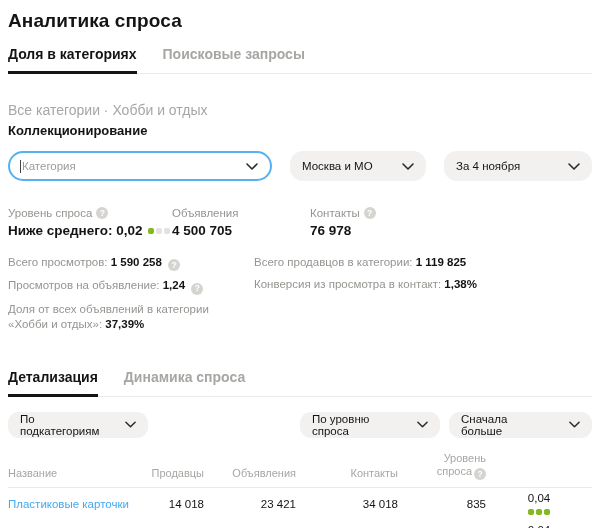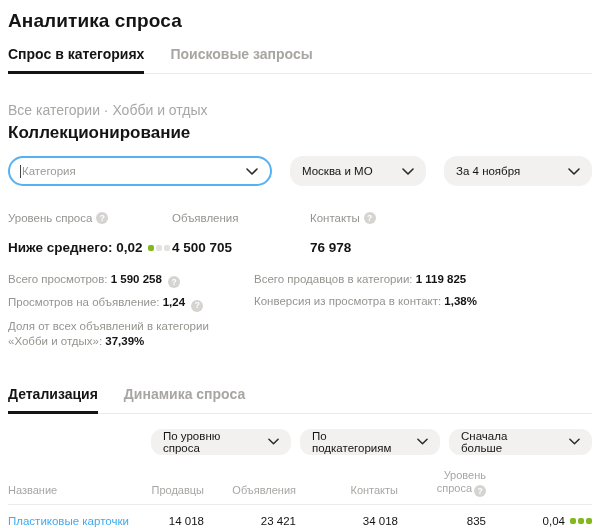--- a/index.html
+++ b/index.html
@@ -15,21 +15,21 @@
   }
   .page-title{font-size:19px;font-weight:bold;letter-spacing:.1px;margin-top:2px;}
   
   .tabbar{display:flex;gap:26px;border-bottom:1px solid var(--line);margin-top:14px;}
   .tab{font-size:14px;font-weight:bold;padding-bottom:9px;border-bottom:3px solid transparent;
        margin-bottom:-1px;cursor:pointer;color:var(--text);}
   .tab.inactive{color:#a8a6a3;}
   .tab.active{border-bottom-color:#141414;}
   
   .breadcrumb{margin-top:28px;font-size:14px;color:#a8a6a3;}
-  .cat-title{margin-top:5px;font-size:17px;font-weight:bold;}
+  .cat-title{margin-top:5px;font-size:13px;font-weight:bold;}
   
   .controls{display:flex;gap:18px;margin-top:13px;}
   .combo{
     flex:1;height:30px;border:2px solid var(--accent);border-radius:15px;background:#fff;
     display:flex;align-items:center;padding:0 12px 0 10px;cursor:text;
   }
   .caret{width:1px;height:13px;background:#444;margin-right:1px;}
   .placeholder{color:#9d9b98;font-size:11.5px;flex:1;}
   .select{
     height:30px;background:var(--chip);border-radius:13px;display:flex;align-items:center;
@@ -37,21 +37,21 @@
   }
   .select .lbl{flex:1;}
   .sel-region{width:136px;}
   .sel-period{width:148px;}
   .chev{flex:none;color:#2b2b2b;display:flex;align-items:center;margin-left:8px;}
   
   .summary{display:flex;margin-top:26px;}
   .sum-col1{width:164px;}
   .sum-col2{width:138px;}
   .sum-label{font-size:11.5px;color:var(--muted);display:flex;align-items:center;gap:4px;}
-  .sum-value{font-size:13.5px;font-weight:bold;margin-top:16px;display:flex;align-items:center;gap:6px;}
+  .sum-value{font-size:13.5px;font-weight:bold;margin-top:4px;display:flex;align-items:center;gap:6px;}
   .help{
     width:12px;height:12px;border-radius:50%;background:#d6d4d1;color:#fff;
     font-size:8.5px;font-weight:bold;display:inline-flex;align-items:center;justify-content:center;
     flex:none;cursor:pointer;line-height:1;
   }
   .dots{display:inline-flex;gap:2px;align-items:center;}
   .dot{width:6px;height:6px;border-radius:2px;background:var(--dot-off);}
   .dot.on{background:var(--green);}
   
   .stats{display:flex;margin-top:17px;gap:14px;}
@@ -73,29 +73,29 @@
   .grid{display:grid;grid-template-columns:1fr 66px 92px 102px 88px 106px;align-items:center;}
   .thead{margin-top:14px;padding-bottom:7px;border-bottom:1px solid var(--line);
          color:#a8a6a3;font-size:11px;align-items:end;}
   .thead .th{text-align:right;line-height:13px;}
   .thead .th:first-child{text-align:left;}
   .th-demand{display:inline-block;max-width:62px;}
   .th-demand .help{vertical-align:-2px;margin-left:2px;}
   .trow{height:32px;font-size:11.5px;}
   .trow .td{text-align:right;}
   .td-name{text-align:left !important;color:var(--link);cursor:pointer;}
-  .td-demand{display:flex;justify-content:flex-end;align-items:center;gap:5px;}
+  .td-demand{display:flex;justify-content:flex-end;align-items:center;gap:5px;flex-direction:column;}
 </style>
 </head>
 <body>
 
 <div class="page-title">Аналитика спроса</div>
 
 <div class="tabbar">
-  <div class="tab active">Спрос в категориях</div>
+  <div class="tab active">Доля в категориях</div>
   <div class="tab inactive">Поисковые запросы</div>
 </div>
 
 <div class="breadcrumb">Все категории · Хобби и отдых</div>
 <div class="cat-title">Коллекционирование</div>
 
 <div class="controls">
   <div class="combo">
     <span class="caret"></span>
     <span class="placeholder">Категория</span>
@@ -185,30 +185,30 @@
     </div>
   </div>
 </div>
 
 <div class="tabbar tabbar2">
   <div class="tab active">Детализация</div>
   <div class="tab inactive">Динамика спроса</div>
 </div>
 
 <div class="tfilters">
+  <div class="select sel-group">
+    <span class="lbl">По подкатегориям</span>
+    <span class="chev">
+      <svg width="11" height="7" viewBox="0 0 12 7">
+          <path d="M1 1l5 5 5-5" fill="none" stroke="currentColor" stroke-width="1.6" stroke-linecap="round" stroke-linejoin="round"></path>
+        </svg>
+    </span>
+  </div>
   <div class="select sel-metric">
     <span class="lbl">По уровню спроса</span>
-    <span class="chev">
-      <svg width="11" height="7" viewBox="0 0 12 7">
-          <path d="M1 1l5 5 5-5" fill="none" stroke="currentColor" stroke-width="1.6" stroke-linecap="round" stroke-linejoin="round"></path>
-        </svg>
-    </span>
-  </div>
-  <div class="select sel-group">
-    <span class="lbl">По подкатегориям</span>
     <span class="chev">
       <svg width="11" height="7" viewBox="0 0 12 7">
           <path d="M1 1l5 5 5-5" fill="none" stroke="currentColor" stroke-width="1.6" stroke-linecap="round" stroke-linejoin="round"></path>
         </svg>
     </span>
   </div>
   <div class="select sel-order">
     <span class="lbl">Сначала больше</span>
     <span class="chev">
       <svg width="11" height="7" viewBox="0 0 12 7">

